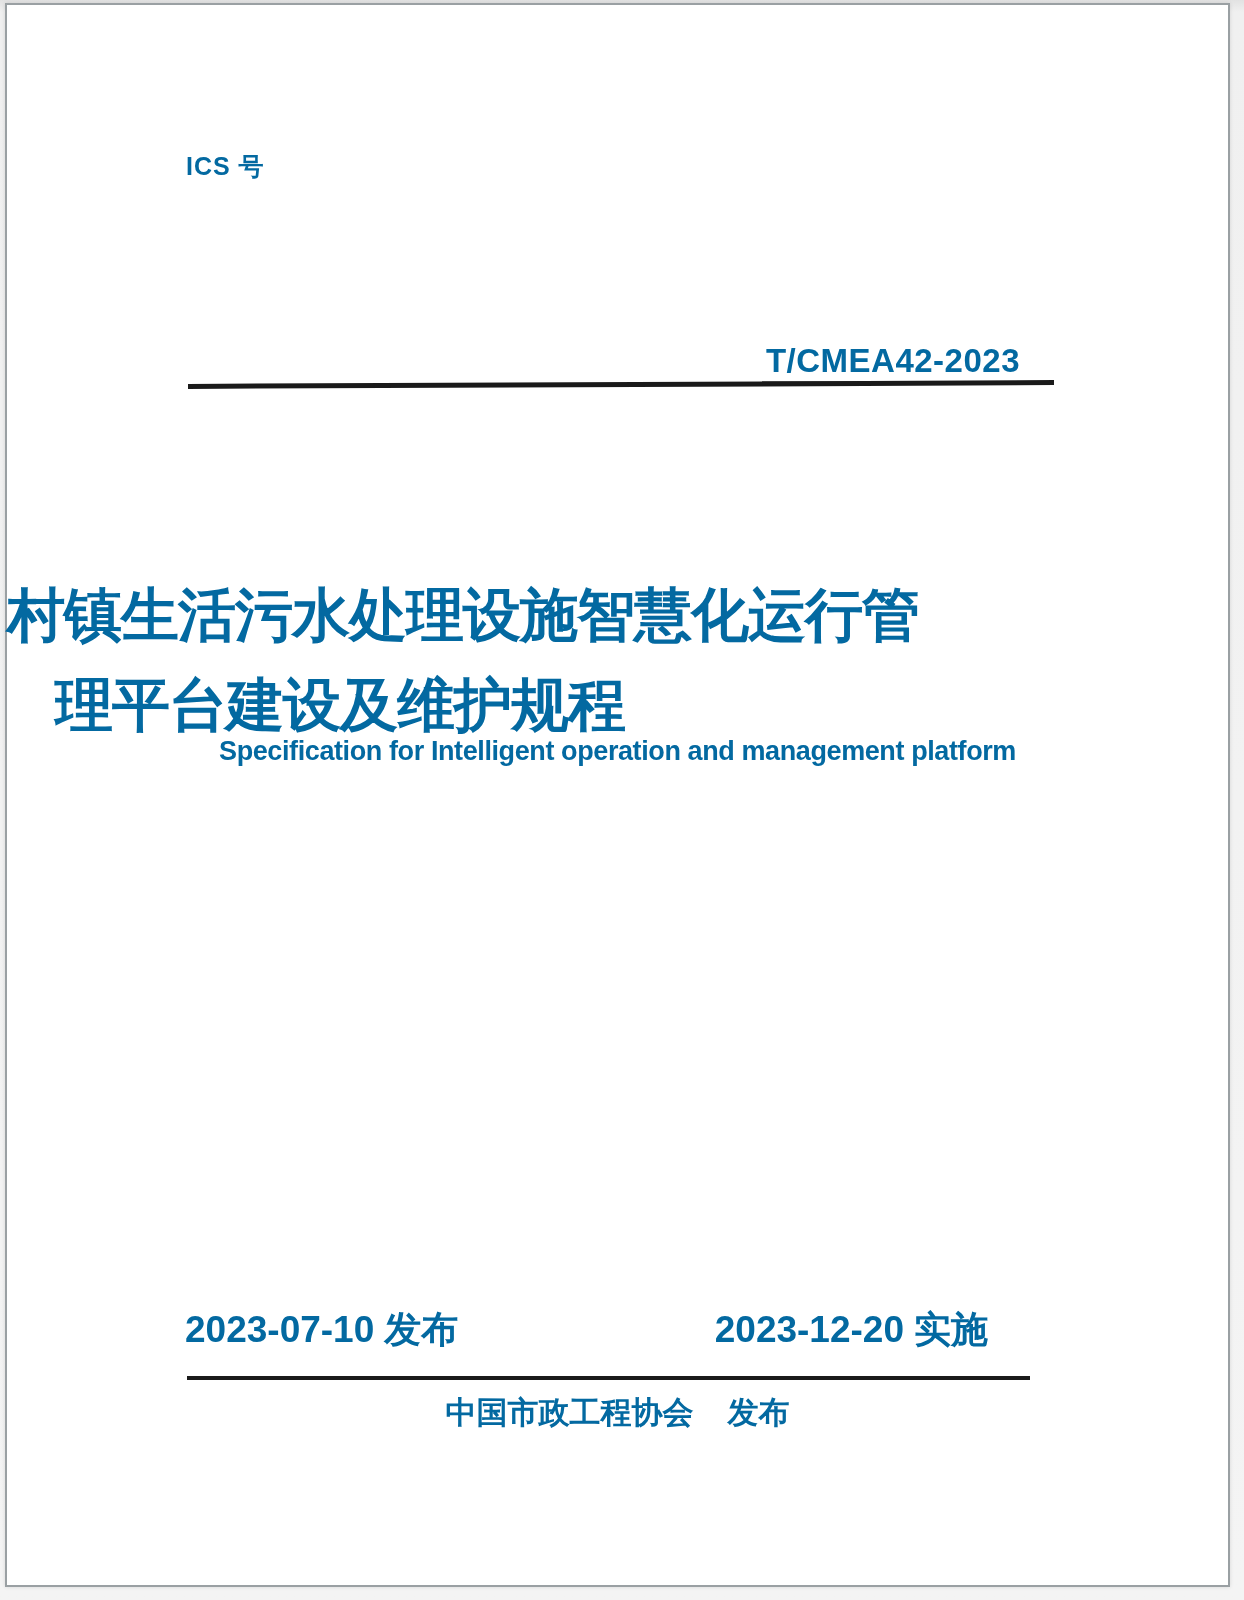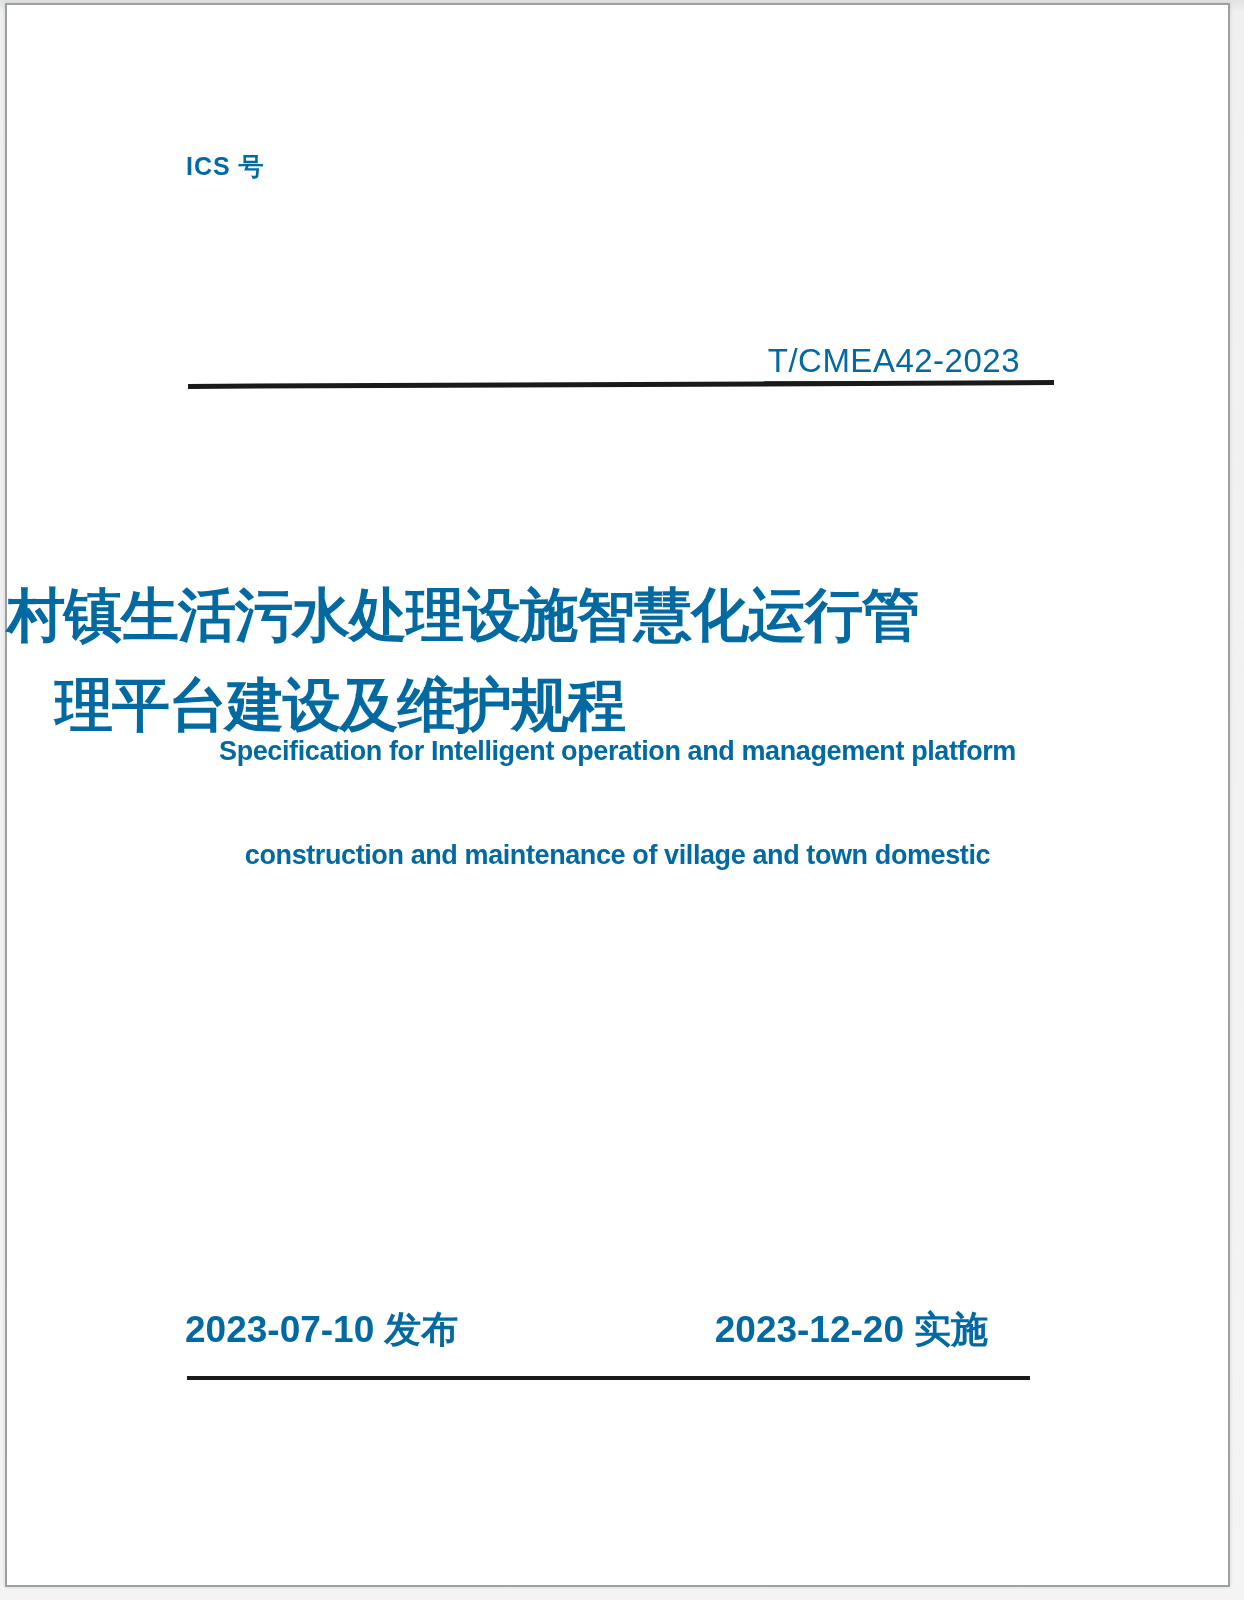--- a/index.html
+++ b/index.html
@@ -51,23 +51,23 @@
   }
   .standard-type .spread {
     letter-spacing: 90px;
     margin-right: -90px;
   }
 
   .standard-number {
     top: 337px;
     right: 204px;
     font-size: 33px;
-    font-weight: normal;
+    font-weight: bold;
     letter-spacing: 0.5px;
-    border-bottom: 3px solid #c2410c;
+    border-bottom: 3px solid #737373;
     padding: 0 4px 1px 4px;
   }
 
   .header-rule {
     left: 181px;
     top: 377px;
     width: 866px;
     height: 5px;
     background: #1a1a1a;
     transform: rotate(-0.25deg);
@@ -141,29 +141,31 @@
     <div class="abs standard-number">T/CMEA42-2023</div>
 
     <div class="abs header-rule"></div>
 
     <div class="abs title-cn line1">村镇生活污水处理设施智慧化运行管</div>
 
     <div class="abs title-cn line2">理平台建设及维护规程</div>
 
     <div class="abs title-en line1">Specification for Intelligent operation and management platform</div>
 
-    <div class="abs title-en line2">construction and maintenance of village and town domestic</div>
 
 
     <div class="abs date-row">
       <div class="issue-date-group">
         <span>2023-07-10</span><span class="date-label">发布</span>
       </div>
       <div class="implement-date-group">
         <span>2023-12-20</span><span class="date-label">实施</span>
       </div>
     </div>
 
     <div class="abs footer-rule"></div>
 
+    <div class="abs publisher-row">
+      <span>中国市政工程协会</span><span class="publish-label">发布</span>
+    </div>
 
   </div>
 </div>
 
 </body></html>

